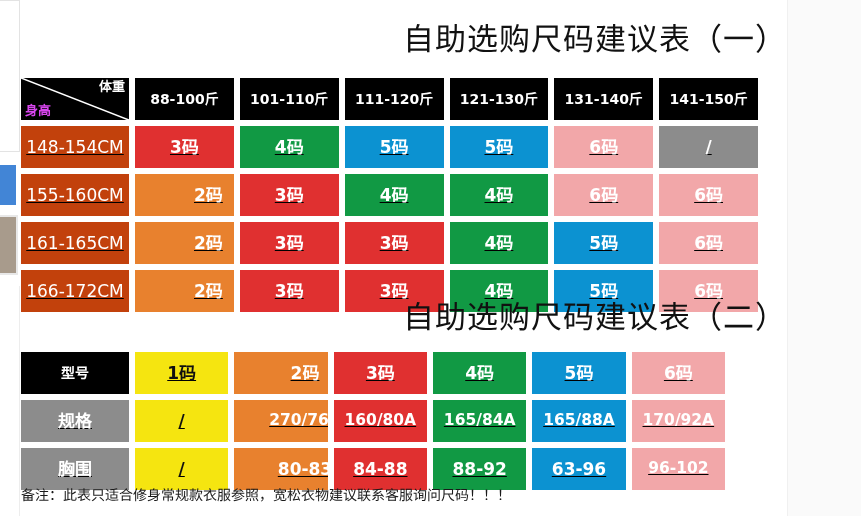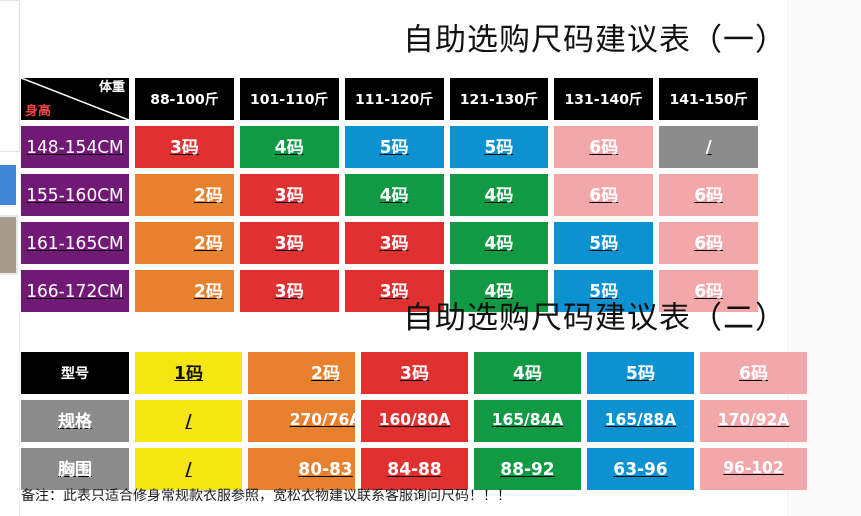--- a/index.html
+++ b/index.html
@@ -130,21 +130,21 @@
   #table-1 {
     left: 21px;
     top: 78px;
     width: 737px;
     grid-template-columns: 108px repeat(6, 1fr);
     grid-auto-rows: 42px;
   }
   #table-2 {
     left: 21px;
     top: 352px;
-    width: 786px;
+    width: 704px;
     grid-template-columns: 108px repeat(6, 1fr);
     grid-auto-rows: 42px;
   }
 
   .cell {
     display: flex;
     align-items: center;
     justify-content: center;
     font-size: 17px;
     font-weight: 700;
@@ -155,21 +155,21 @@
     white-space: nowrap;
     overflow: hidden;
   }
   .cell.hdr {
     background: #000000;
     color: #ffffff;
     font-size: 14px;
     font-weight: 700;
   }
   .cell.rowhdr {
-    background: #701a75;
+    background: #c2410c;
     color: #ffffff;
     font-size: 17px;
     font-weight: 400;
   }
   .cell.t2-rowhdr {
     background: #8c8c8c;
     color: #ffffff;
     font-size: 17px;
     font-weight: 700;
   }
@@ -204,21 +204,21 @@
     font-weight: 700;
     color: #ffffff;
     line-height: 1.05;
   }
   .corner .lbl-height {
     position: absolute;
     left: 4px;
     bottom: 2px;
     font-size: 13px;
     font-weight: 700;
-    color: #ef4444;
+    color: #d946ef;
     line-height: 1.05;
   }
 
   .footnote {
     position: absolute;
     left: 21px;
     top: 487px;
     width: 740px;
     font-size: 14px;
     font-weight: 400;

